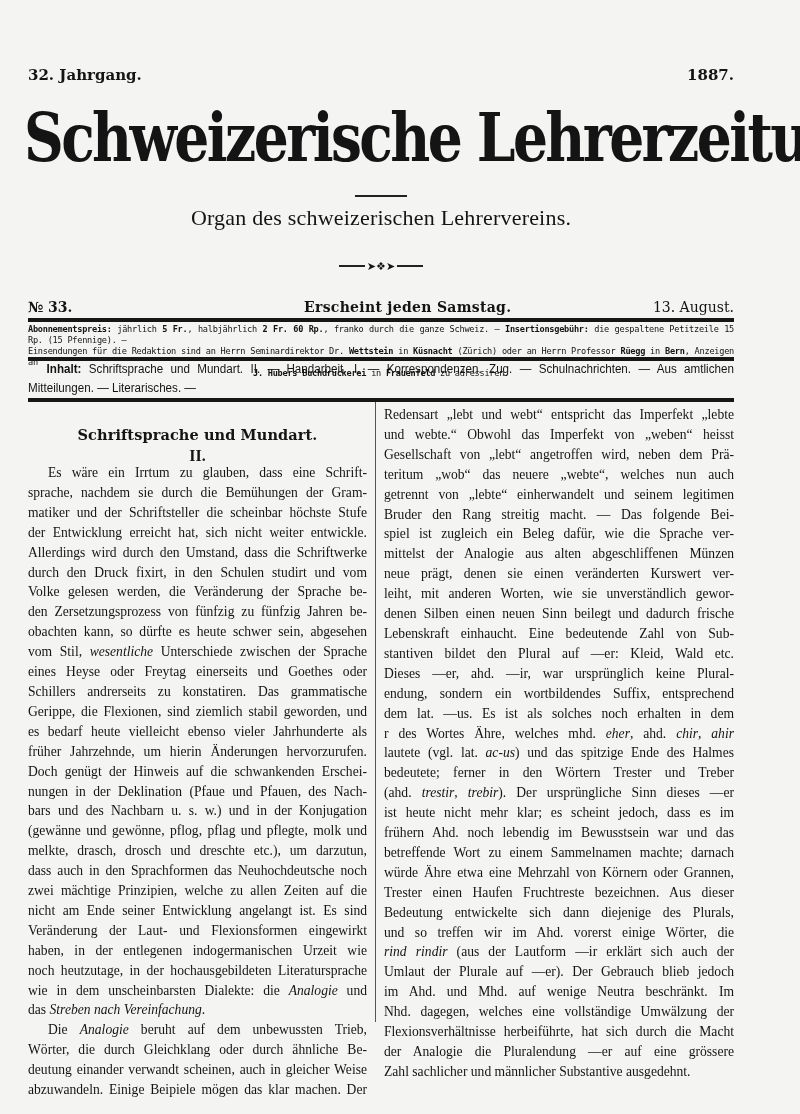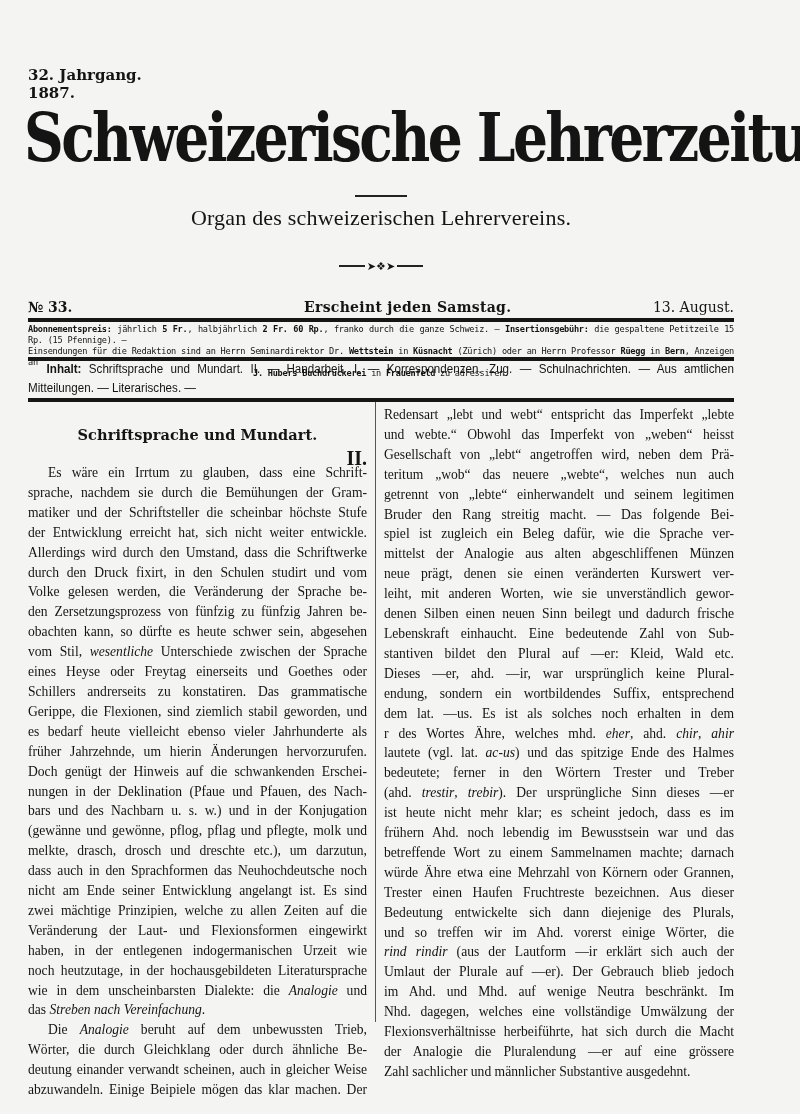--- a/index.html
+++ b/index.html
@@ -7,21 +7,21 @@
     width: 800px; height: 1114px; overflow: hidden;
     background: #f4f4f2;
     color: #141414;
     font-family: "Liberation Serif", "DejaVu Serif", serif;
     position: relative;
   }
   .page { position: absolute; left: 28px; top: 0; width: 706px; }
   .topline {
     position: absolute; top: 66px; left: 0; width: 706px;
     display: flex; justify-content: space-between;
-    font-family: "DejaVu Serif", serif; font-weight: bold; font-size: 15px; flex-direction: column;
+    font-family: "DejaVu Serif", serif; font-weight: bold; font-size: 15px;
   }
   .masthead {
     position: absolute; top: 96px; left: -4px; width: 714px;
     font-family: "DejaVu Serif", serif; font-weight: bold;
     font-size: 64px; line-height: 80px; letter-spacing: -3px;
     transform: scaleX(0.86) scaleY(1.05); transform-origin: left top;
     white-space: nowrap;
   }
   .short-rule {
     position: absolute; top: 195px; left: 327px; width: 52px; height: 2px; background: #222;
@@ -66,22 +66,22 @@
   .col.left { left: 28px; top: 424px; width: 339px; }
   .col.right { left: 384px; top: 405px; width: 350px; }
   .col .line { display: block; text-align: justify; text-align-last: justify; white-space: nowrap; }
   .col .line.last { text-align-last: left; }
   .col .line.indent { padding-left: 20px; }
   .art-title {
     position: absolute; left: 28px; top: 426px; width: 339px; text-align: center;
     font-family: "DejaVu Serif", serif; font-weight: bold; font-size: 14.5px; letter-spacing: 0.1px;
   }
   .art-part {
-    position: absolute; left: 28px; top: 447px; width: 339px; text-align: right;
-    font-family: "Liberation Serif", serif; font-weight: bold; font-size: 20px;
+    position: absolute; left: 28px; top: 447px; width: 339px; text-align: center;
+    font-family: "Liberation Serif", serif; font-weight: bold; font-size: 16px;
   }
   i { font-style: italic; }
 </style>
 </head>
 <body>
 
 <div class="page">
 
   <div class="topline">
     <span>32. Jahrgang.</span>
@@ -139,22 +139,22 @@
     <span class="line"><span>Schillers andrerseits zu konstatiren.  Das grammatische</span></span>
     <span class="line"><span>Gerippe, die Flexionen, sind ziemlich stabil geworden, und</span></span>
     <span class="line"><span>es bedarf heute vielleicht ebenso vieler Jahrhunderte als</span></span>
     <span class="line"><span>früher Jahrzehnde, um hierin Änderungen hervorzurufen.</span></span>
     <span class="line"><span>Doch genügt der Hinweis auf die schwankenden Erschei-</span></span>
     <span class="line"><span>nungen in der Deklination (Pfaue und Pfauen, des Nach-</span></span>
     <span class="line"><span>bars und des Nachbarn u. s. w.) und in der Konjugation</span></span>
     <span class="line"><span>(gewänne und gewönne, pflog, pflag und pflegte, molk und</span></span>
     <span class="line"><span>melkte, drasch, drosch und dreschte etc.), um darzutun,</span></span>
     <span class="line"><span>dass auch in den Sprachformen das Neuhochdeutsche noch</span></span>
+    <span class="line"><span>zwei mächtige Prinzipien, welche zu allen Zeiten auf die</span></span>
     <span class="line"><span>nicht am Ende seiner Entwicklung angelangt ist.  Es sind</span></span>
-    <span class="line"><span>zwei mächtige Prinzipien, welche zu allen Zeiten auf die</span></span>
     <span class="line"><span>Veränderung der Laut- und Flexionsformen eingewirkt</span></span>
     <span class="line"><span>haben, in der entlegenen indogermanischen Urzeit wie</span></span>
     <span class="line"><span>noch heutzutage, in der hochausgebildeten Literatursprache</span></span>
     <span class="line"><span>wie in dem unscheinbarsten Dialekte: die </span><i>Analogie</i><span> und</span></span>
     <span class="line last"><span>das </span><i>Streben nach Vereinfachung</i><span>.</span></span>
     <span class="line indent"><span>Die </span><i>Analogie</i><span> beruht auf dem unbewussten Trieb,</span></span>
     <span class="line"><span>Wörter, die durch Gleichklang oder durch ähnliche Be-</span></span>
     <span class="line"><span>deutung einander verwandt scheinen, auch in gleicher Weise</span></span>
     <span class="line"><span>abzuwandeln.  Einige Beipiele mögen das klar machen.  Der</span></span>
   </div>

